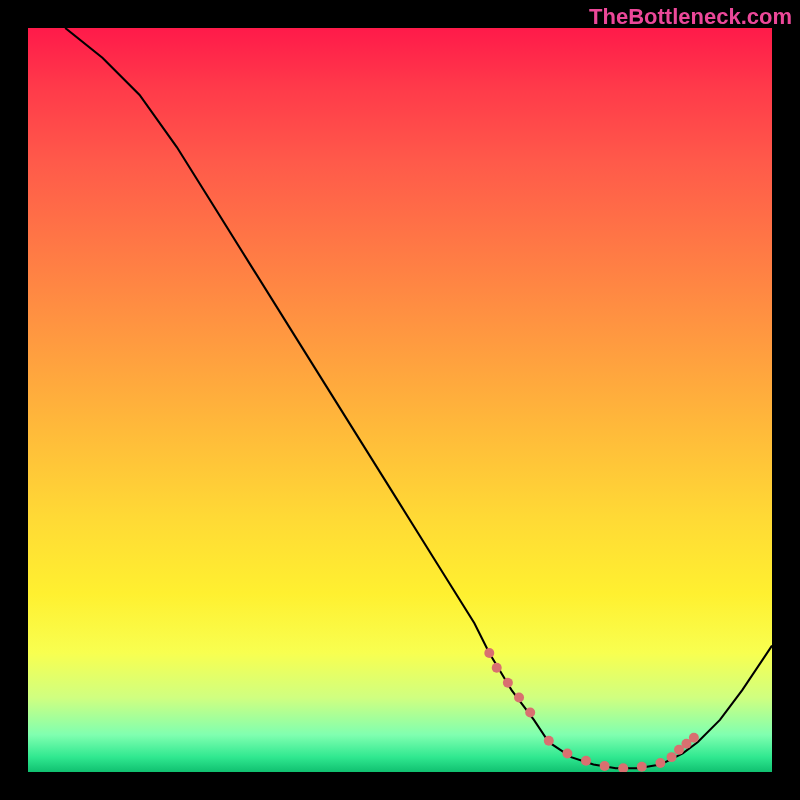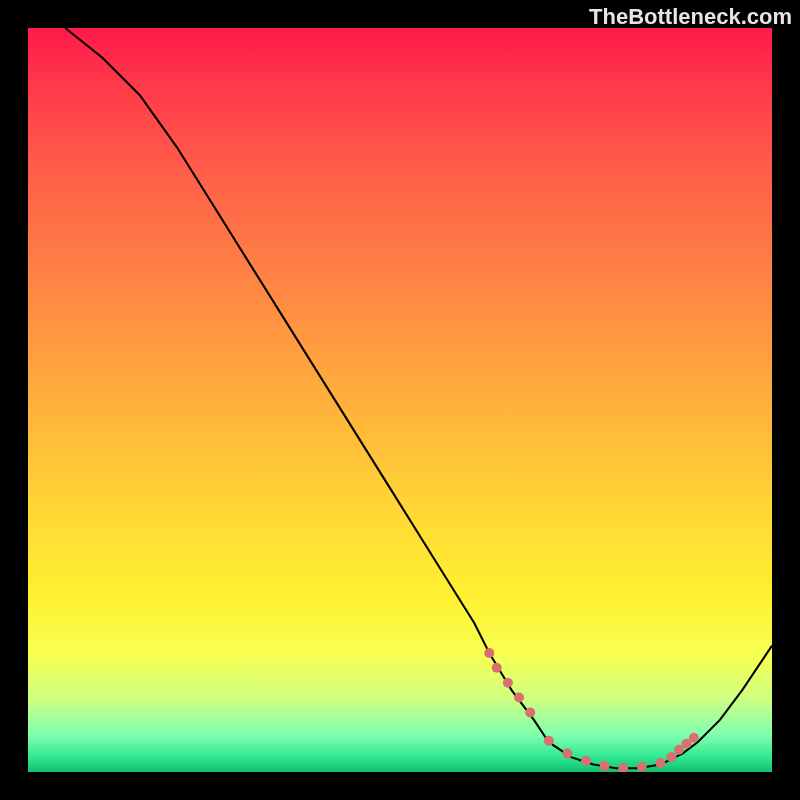--- a/index.html
+++ b/index.html
@@ -8,21 +8,21 @@
     background: #000;
     width: 800px;
     height: 800px;
     position: relative;
     font-family: Arial, sans-serif;
   }
   .watermark {
     position: absolute;
     top: 4px;
     right: 8px;
-    color: #e5e5e5;
+    color: #ec4899;
     font-size: 22px;
     font-weight: bold;
     z-index: 10;
   }
   .plot-area {
     position: absolute;
     left: 28px;
     top: 28px;
     width: 744px;
     height: 744px;

